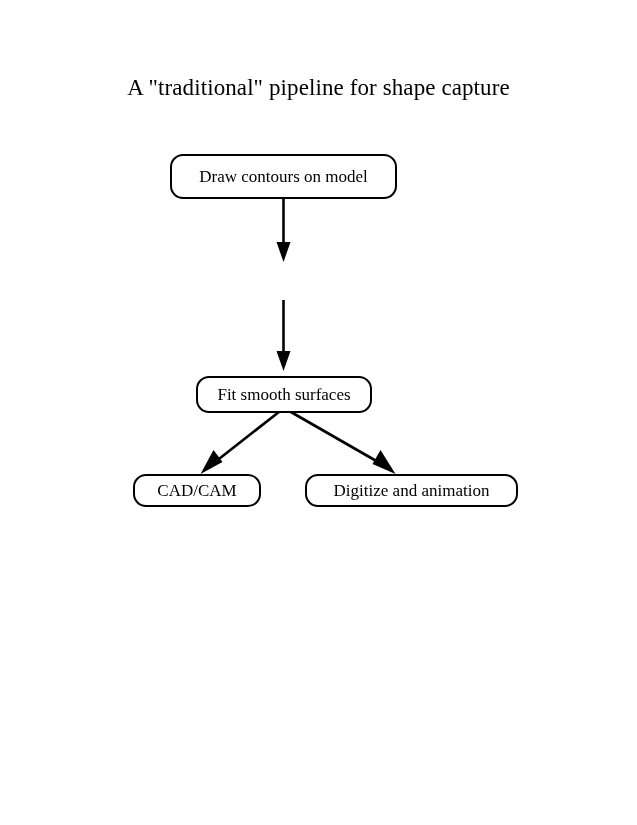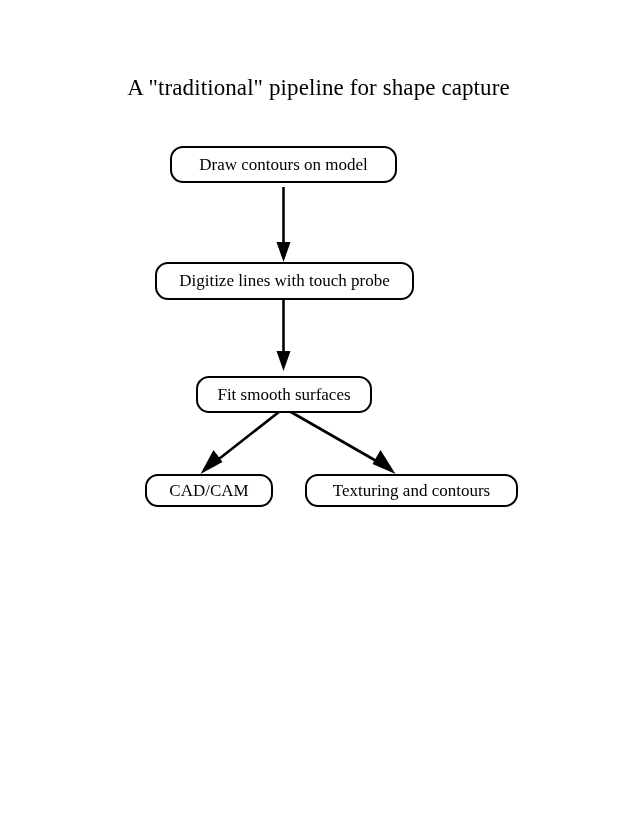--- a/index.html
+++ b/index.html
@@ -47,23 +47,23 @@
     z-index: 2;
   }
   .node span {
     display: block;
     line-height: 1;
     position: relative;
     top: -0.5px;
   }
   #node-draw-contours {
     left: 170px;
-    top: 146px;
+    top: 154px;
     width: 227px;
-    height: 37px;
+    height: 45px;
     font-size: 17px;
   }
   #node-digitize-lines {
     left: 155px;
     top: 262px;
     width: 259px;
     height: 38px;
     font-size: 17px;
   }
   #node-fit-surfaces {
@@ -72,21 +72,20 @@
     width: 176px;
     height: 37px;
     font-size: 17px;
   }
   #node-cad-cam {
     left: 133px;
     top: 474px;
     width: 128px;
     height: 33px;
     font-size: 17px;
-    margin-left: 12px;
   }
   #node-texturing {
     left: 305px;
     top: 474px;
     width: 213px;
     height: 33px;
     font-size: 17px;
   }
   #edges {
     position: absolute;
@@ -124,29 +123,26 @@
     <g>
       <line x1="284" y1="408" x2="385" y2="466" stroke="#000000" stroke-width="2.6"></line>
       <polygon points="395.5,474 372.5,464 380.5,450" fill="#000000"></polygon>
     </g>
   </svg>
 
   <div class="node" id="node-draw-contours">
     <span>Draw contours on model</span>
   </div>
 
-  <div class="node" id="node-digitize-lines">
-    <span>Digitize lines with touch probe</span>
-  </div>
 
   <div class="node" id="node-fit-surfaces">
     <span>Fit smooth surfaces</span>
   </div>
 
   <div class="node" id="node-cad-cam">
     <span>CAD/CAM</span>
   </div>
 
   <div class="node" id="node-texturing">
-    <span>Texturing and contours</span>
+    <span>Digitize and animation</span>
   </div>
 
 </div>
 
 </body></html>

